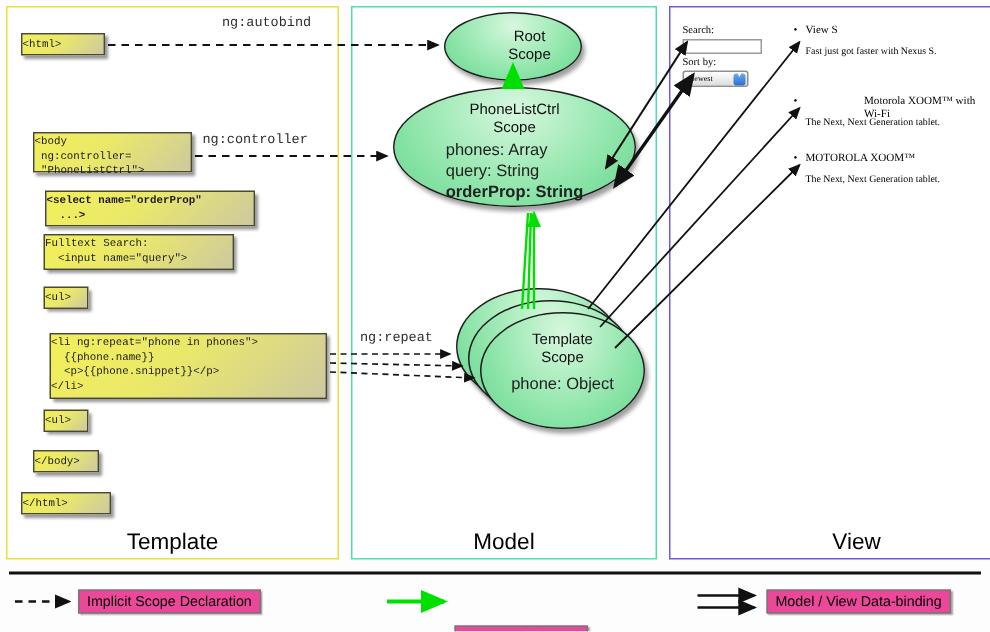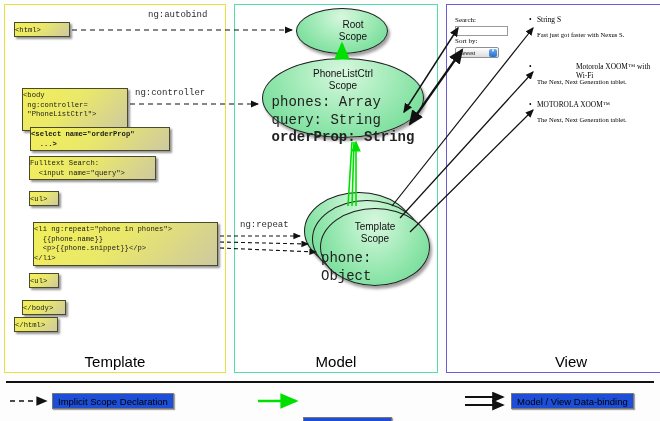--- a/index.html
+++ b/index.html
@@ -65,22 +65,22 @@
     box-sizing: border-box;
     text-align: center;
   }
   .ell-title {
     font-family: "Liberation Sans", sans-serif;
     font-size: 10px;
     color: #111;
     line-height: 1.15;
   }
   .ell-props {
-    font-family: Liberation Mono, monospace;
-    font-size: 14px;
+    font-family: Liberation Sans, sans-serif;
+    font-size: 11px;
     color: #222;
     line-height: 1.25;
     text-align: left;
     display: inline-block;
   }
   .ell-props .b { font-weight: bold; }
 
   
   .view-label {
     position: absolute;
@@ -149,21 +149,21 @@
     left: 6px;
     top: 381px;
     width: 648px;
     height: 2px;
     background: #111;
   }
   .legend-box {
     position: absolute;
     box-sizing: border-box;
     border: 1.2px solid #777;
-    background: #1d4ed8;
+    background: #ec4899;
     box-shadow: 1px 1px 1px rgba(0,0,0,0.35);
     font-family: "Liberation Sans", sans-serif;
     font-size: 9.5px;
     color: #000;
     line-height: 15px;
     padding: 0 5px;
     height: 16px;
     white-space: nowrap;
   }
 
@@ -184,42 +184,42 @@
   </div>
   <div class="panel" id="panel-model">
     <div class="panel-title">Model</div>
   </div>
   <div class="panel" id="panel-view">
     <div class="panel-title">View</div>
   </div>
 
   <div class="codebox" style="left:14px; top:22px; width:56px; height:15px; line-height:11px;">&lt;html&gt;</div>
 
-  <div class="codebox" style="left:22px; top:88px; width:106px; height:43px;">&lt;body
+  <div class="codebox" style="left:22px; top:88px; width:106px; height:27px;">&lt;body
  ng:controller=
  "PhoneListCtrl"&gt;</div>
 
   <div class="codebox bold" style="left:30px; top:127px; width:140px; height:24px;">&lt;select name="orderProp"
   ...&gt;</div>
 
   <div class="codebox" style="left:29px; top:156px; width:127px; height:24px;">Fulltext Search:
   &lt;input name="query"&gt;</div>
 
   <div class="codebox" style="left:29px; top:191px; width:30px; height:15px; line-height:11px;">&lt;ul&gt;</div>
 
   <div class="codebox" style="left:33px; top:222px; width:185px; height:44px;">&lt;li ng:repeat="phone in phones"&gt;
   {{phone.name}}
   &lt;p&gt;{{phone.snippet}}&lt;/p&gt;
 &lt;/li&gt;</div>
 
   <div class="codebox" style="left:29px; top:273px; width:30px; height:15px; line-height:11px;">&lt;ul&gt;</div>
 
   <div class="codebox" style="left:22px; top:300px; width:44px; height:15px; line-height:11px;">&lt;/body&gt;</div>
 
-  <div class="codebox" style="left:14px; top:317px; width:44px; height:15px; line-height:11px;">&lt;/html&gt;</div>
+  <div class="codebox" style="left:14px; top:328px; width:60px; height:15px; line-height:11px;">&lt;/html&gt;</div>
 
   <div class="ellipse" style="left:304px; top:192px; width:110px; height:78px;"></div>
   <div class="ellipse" style="left:312px; top:200px; width:110px; height:78px;"></div>
 
   <div class="ellipse" style="left:296px; top:8px; width:92px; height:46px;">
     <div class="ell-title" style="margin-top:10px;padding-left:22px;">
       <div>Root</div>
       <div>Scope</div>
     </div>
   </div>
@@ -248,21 +248,21 @@
 
   <div class="view-label" style="left:455px; top:16px;">Search:</div>
   <input class="view-input" type="text" style="left: 455px; top: 26px; width: 53px;" value="">
 
   <div class="view-label" style="left:455px; top:37px;">Sort by:</div>
   <div class="view-select" style="left:455px; top:47px; width:44px;">
     <span>Newest</span>
     <span class="select-arrow">▾</span>
   </div>
 
-  <div class="phone-item phone-name" style="left:537px; top:15px;">String S</div>
+  <div class="phone-item phone-name" style="left:537px; top:15px;">View S</div>
   <div class="phone-item phone-snippet" style="left:537px; top:31px;">Fast just got faster with Nexus S.</div>
 
   <div class="phone-item phone-name" style="left:537px; top:62px;padding-left:39px;">Motorola XOOM™ with Wi-Fi</div>
   <div class="phone-item phone-snippet" style="left:537px; top:78px;">The Next, Next Generation tablet.</div>
 
   <div class="phone-item phone-name" style="left:537px; top:100px;">MOTOROLA XOOM™</div>
   <div class="phone-item phone-snippet" style="left:537px; top:116px;">The Next, Next Generation tablet.</div>
 
   <div class="edge-label" style="left:148px; top:10px;">ng:autobind</div>
   <div class="edge-label" style="left:135px; top:88px;">ng:controller</div>

